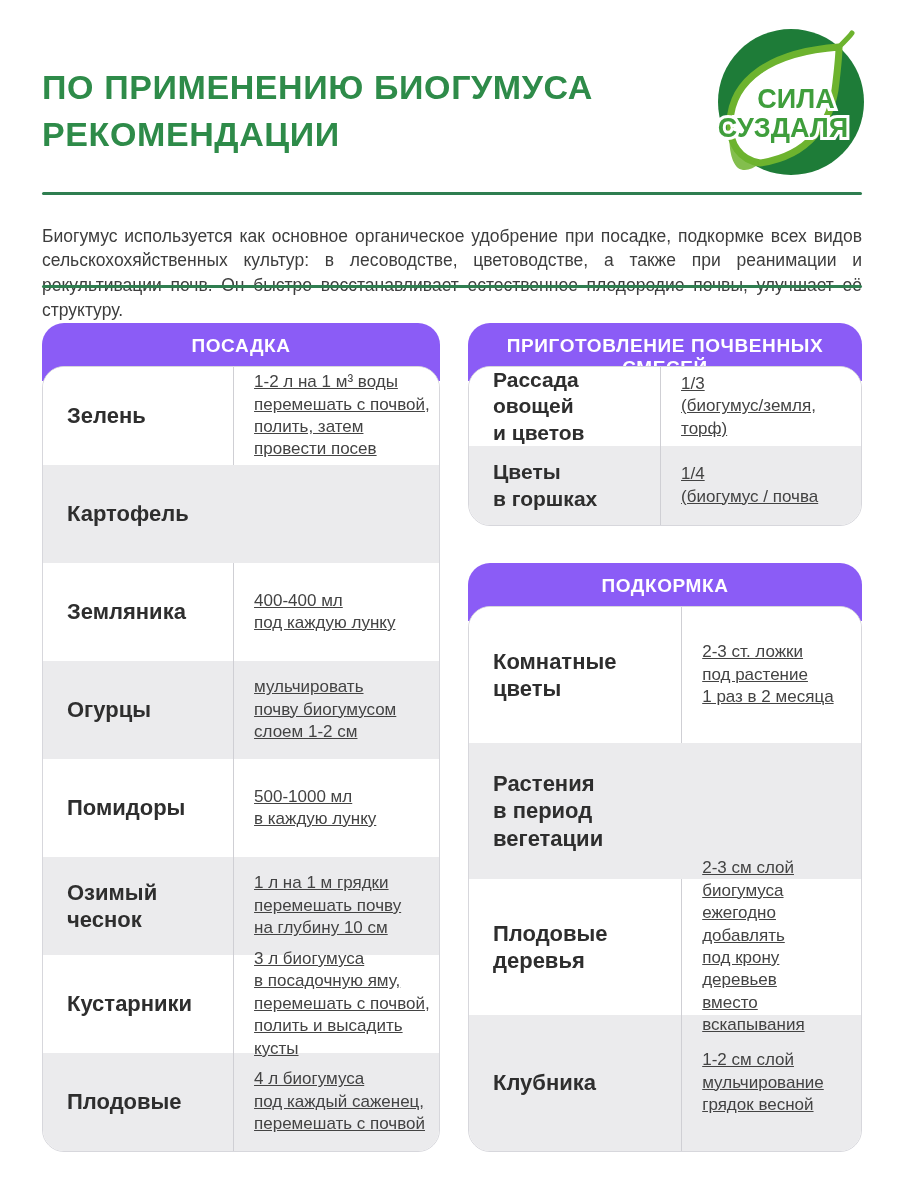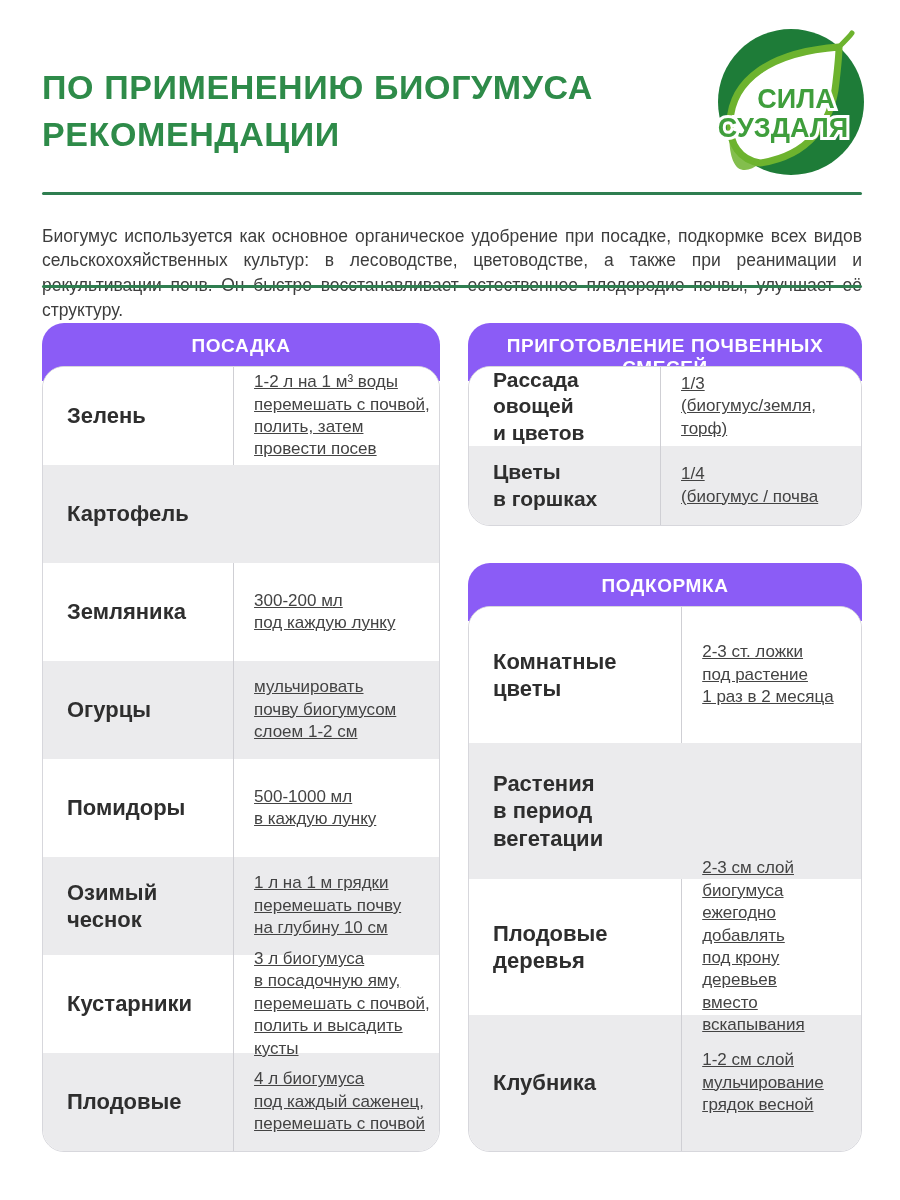--- a/index.html
+++ b/index.html
@@ -122,21 +122,21 @@
         <div class="cell value"><span>1-2 л на 1 м³ воды
 перемешать с почвой,
 полить, затем
 провести посев</span></div>
       </div>
       <div class="row">
         <div class="cell label">Картофель</div>
       </div>
       <div class="row">
         <div class="cell label">Земляника</div>
-        <div class="cell value"><span>300-200 мл
+        <div class="cell value"><span>400-400 мл
 под каждую лунку</span></div>
       </div>
       <div class="row">
         <div class="cell label">Огурцы</div>
         <div class="cell value"><span>мульчировать
 почву биогумусом
 слоем 1-2 см</span></div>
       </div>
       <div class="row">
         <div class="cell label">Помидоры</div>

